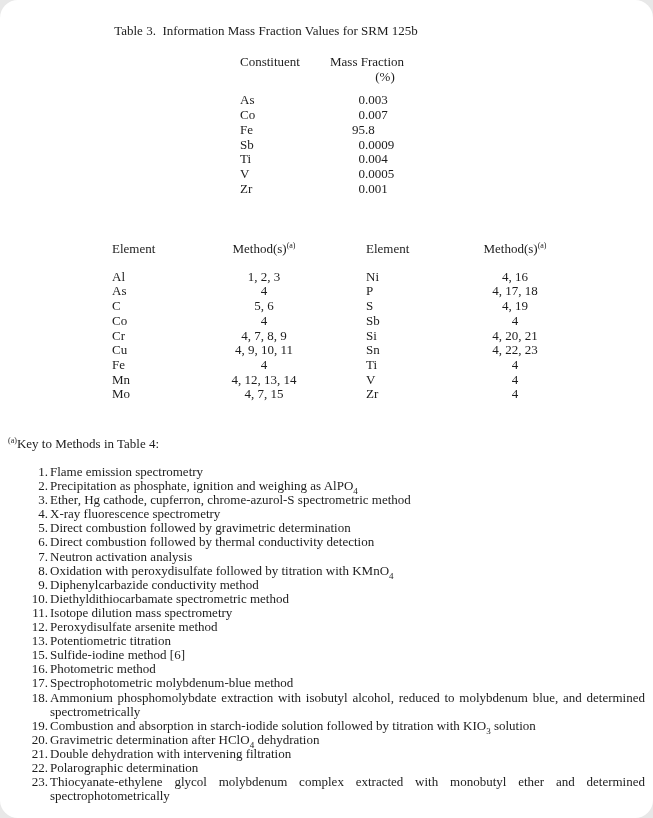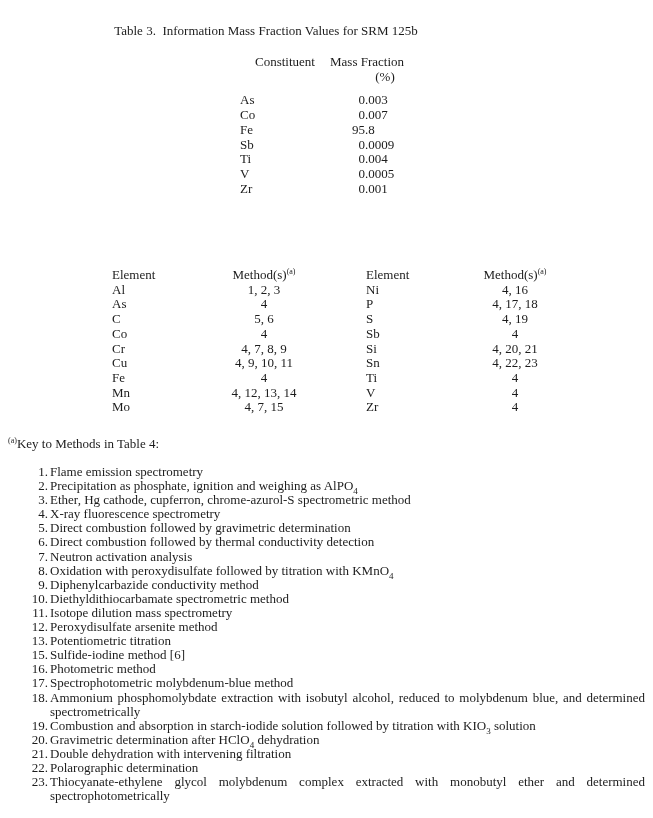--- a/index.html
+++ b/index.html
@@ -5,48 +5,49 @@
   html,body{margin:0;padding:0;background:#e8e8e8;}
   .page{
     position:relative;
     width:653px;height:818px;
     background:#ffffff;
     font-family:"Liberation Serif", serif;
     font-size:13px;
     color:#1c1c1c;
     overflow:hidden;
     margin:0 auto;
+    border-radius:18px;
   }
   .abs{position:absolute;}
   .title{
     top:auto;left:0;width:532px;
     text-align:center;
     white-space:pre;
     line-height:14px;
   }
   
   .t3{left:240px;top:55px;width:210px;}
   .t3 .hrow{display:flex;line-height:14.7px;}
-  .t3 .hc1{width:90px;text-align:center;}
+  .t3 .hc1{width:90px;text-align:left;}
   .t3 .hc2{width:110px;text-align:left;}
   .t3 .subh{margin-left:90px;width:110px;text-align:center;line-height:14.7px;}
   .t3 .rows{margin-top:9px;}
   .t3 .row{display:flex;line-height:14.7px;}
   .t3 .sym{width:90px;}
   .t3 .vint{width:35px;text-align:right;white-space:pre;}
   .t3 .vfrac{text-align:right;white-space:pre;}
   
-  .t4{left:112px;top:268px;width:463px;}
+  .t4{left:112px;top:242px;width:463px;}
   .t4 .row{display:flex;line-height:14.7px;}
   .t4 .c1{width:113px;text-align:left;}
   .t4 .c2{width:78px;text-align:center;}
   .t4 .gap{width:63px;}
   .t4 .c3{width:89px;text-align:left;}
   .t4 .c4{width:120px;text-align:center;}
-  .t4 .rows{}
+  .t4 .rows{margin-top:13px;}
   
   .key-h{left:8px;top:437px;line-height:14px;}
   .key-list{left:28px;top:465px;width:617px;}
   .key-item{display:flex;line-height:14.1px;}
   .key-num{width:20px;text-align:right;flex:none;}
   .key-text{margin-left:2px;flex:1;}
   .key-text.just{text-align:justify;text-align-last:left;}
   sup{font-size:8px;line-height:0;vertical-align:super;}
   sub{font-size:9px;line-height:0;vertical-align:sub;}
 </style>

